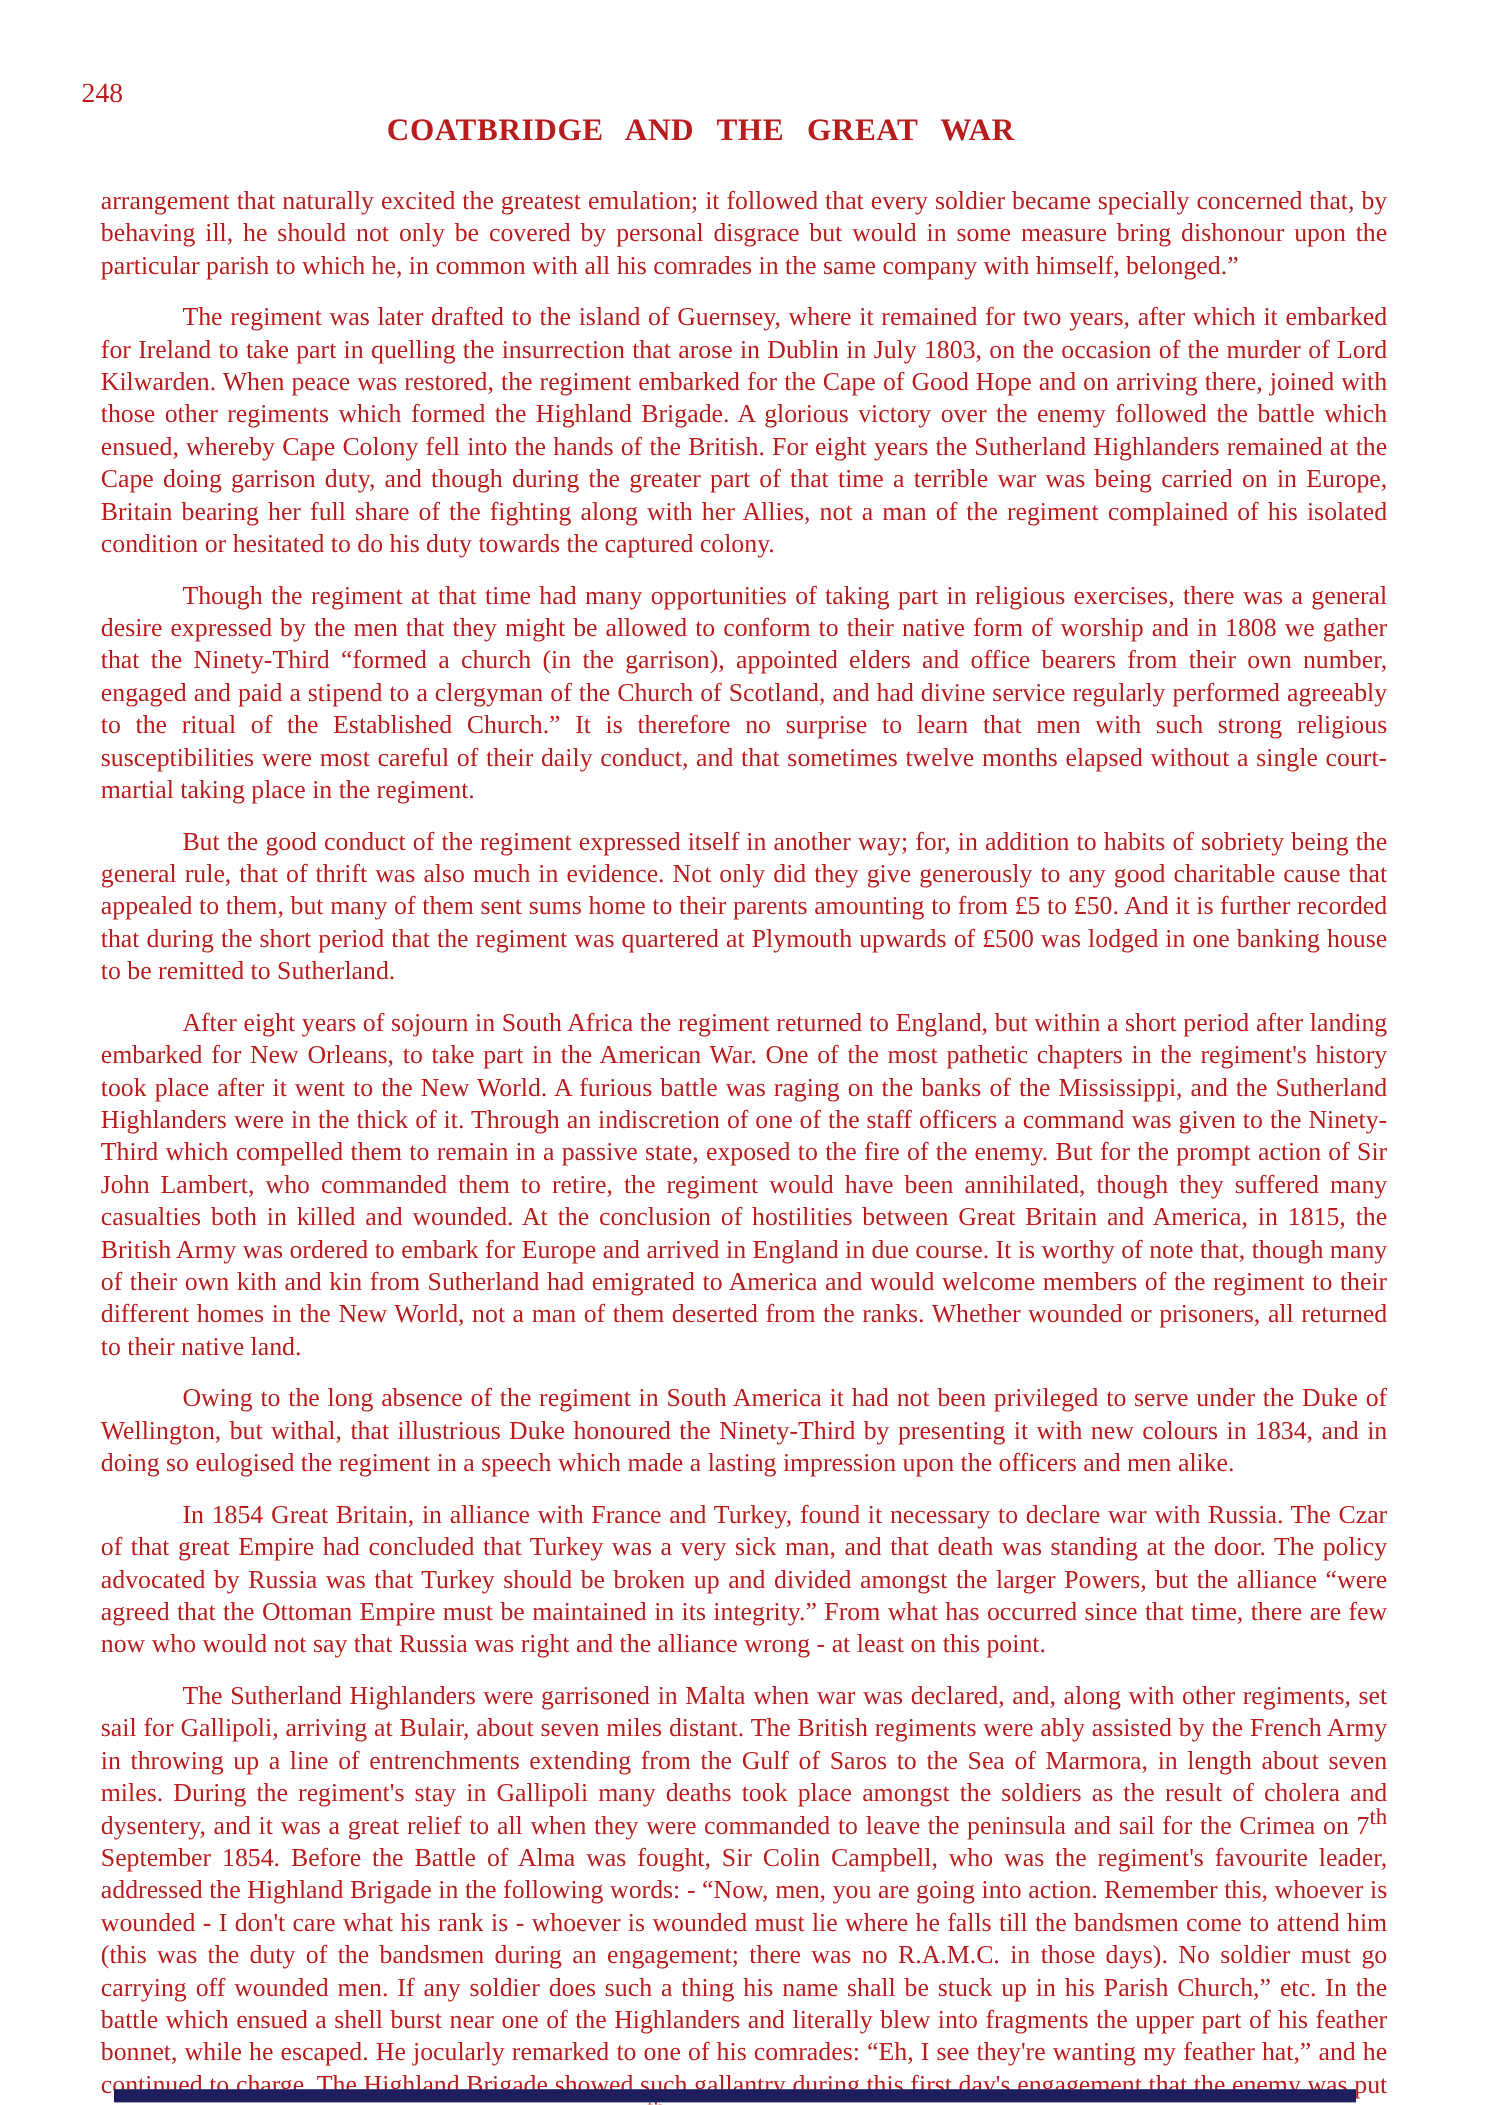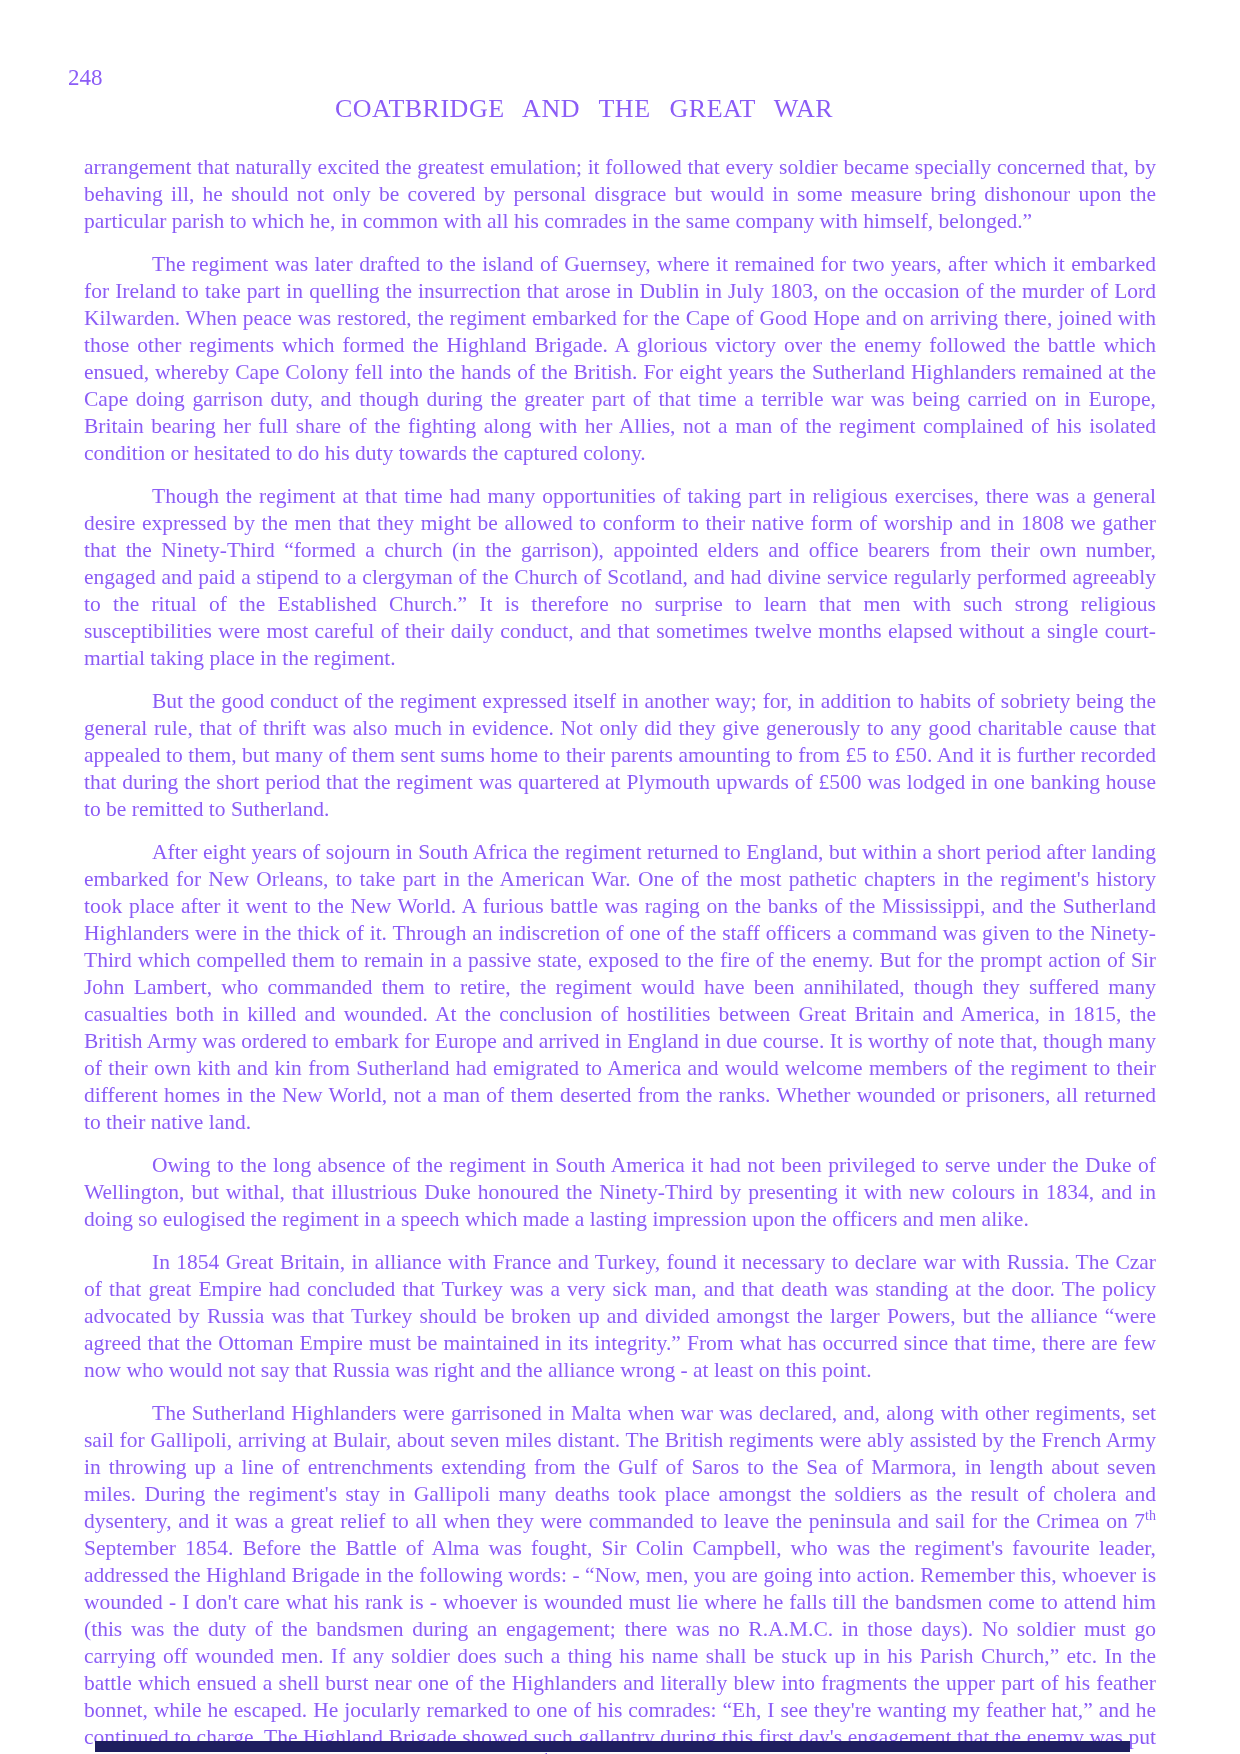--- a/index.html
+++ b/index.html
@@ -5,40 +5,40 @@
   html, body {
     margin: 0;
     padding: 0;
     background: #ffffff;
   }
   .page {
     position: relative;
     width: 1168px;
     height: 1754px;
     background: #ffffff;
-    color: #8b5cf6;
+    color: #b91c1c;
     font-family: "Liberation Serif", serif;
     overflow: hidden;
   }
   .page-number {
     position: absolute;
     left: 68px;
     top: 64px;
     font-size: 23px;
     line-height: 28px;
   }
   .page-title {
     position: absolute;
     left: 0;
     right: 0;
     top: 94px;
     margin: 0;
     text-align: center;
     font-size: 26px;
-    font-weight: normal;
+    font-weight: bold;
     letter-spacing: 0.5px;
     word-spacing: 12px;
     line-height: 30px;
   }
   .body-text {
     position: absolute;
     left: 68px;
     top: 138px;
     width: 1104px;
     font-size: 21.5px;
@@ -47,21 +47,21 @@
     text-justify: inter-word;
   }
   .para {
     margin: 16px;
     padding: 0;
   }
   .para.indent {
     text-indent: 68px;
   }
   .body-text sup {
-    font-size: 14px;
+    font-size: 19px;
     line-height: 0;
     vertical-align: super;
   }
   .bottom-bar {
     position: absolute;
     left: 95px;
     top: 1741px;
     width: 1035px;
     height: 11px;
   }

